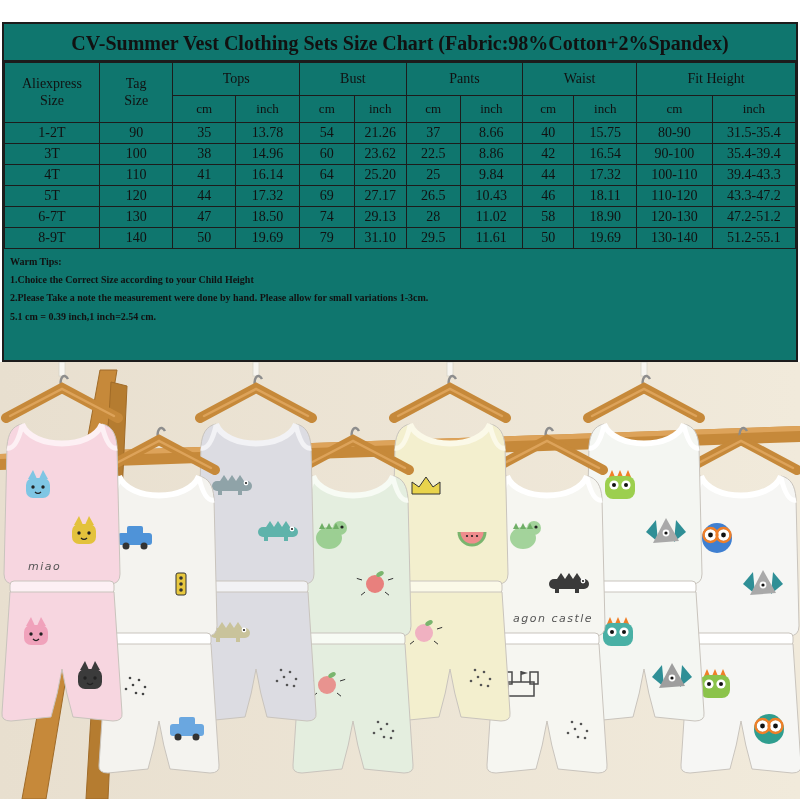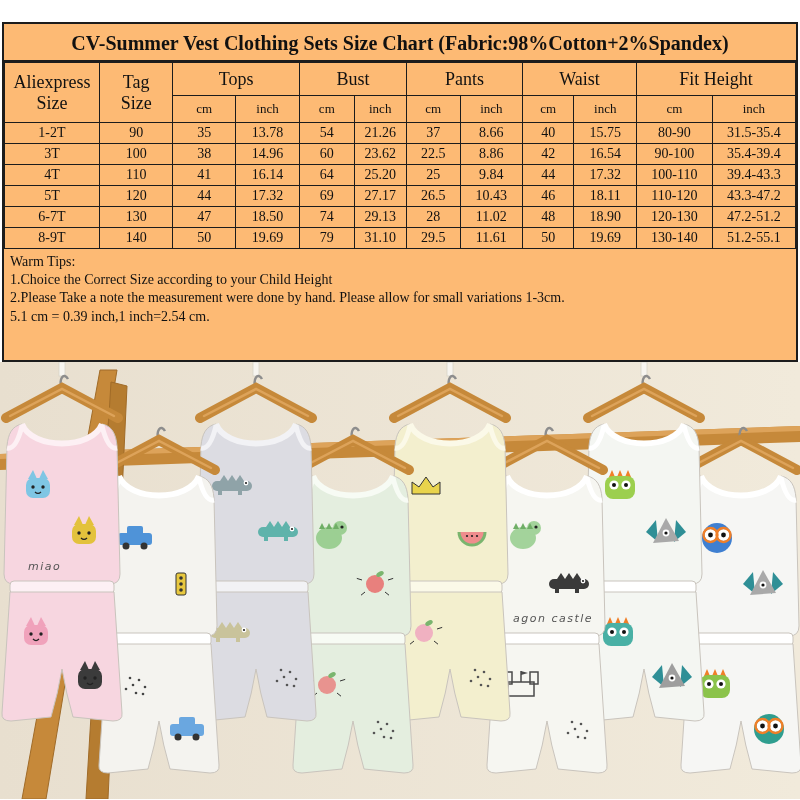--- a/index.html
+++ b/index.html
@@ -1,29 +1,29 @@
 <!DOCTYPE html>
 <html><head>
 <meta charset="utf-8">
 <style>
   * { box-sizing: border-box; margin: 0; padding: 0; }
   html,body { width:800px; height:800px; background:#ffffff; overflow:hidden;
               font-family:"Liberation Serif", serif; }
-  .frame { margin:22px 2px 0 2px; width:796px; border:2px solid #1c1c1c; background:#fdba74; }
+  .frame { margin:22px 2px 0 2px; width:796px; border:2px solid #1c1c1c; background:#0f766e; }
   .chart-title { height:38px; line-height:38px; text-align:center; font-weight:bold;
                  font-size:20px; color:#111; border-bottom:2px solid #1c1c1c; white-space:nowrap; }
   table.size-table { width:100%; border-collapse:collapse; table-layout:fixed; }
   table.size-table th, table.size-table td {
       border:1px solid #1c1c1c; text-align:center; vertical-align:middle;
       color:#111; overflow:hidden; white-space:nowrap; }
-  tr.group-row th { height:33px; font-size:18px; font-weight:normal; }
+  tr.group-row th { height:33px; font-size:14px; font-weight:normal; }
   tr.unit-row th  { height:27px; font-size:13px; font-weight:normal; }
   tbody td { height:21px; font-size:14px; }
   th.two-line { font-size:19px; font-weight:normal; line-height:1.15; }
-  .tips { height:111px; padding:4px 6px 0 6px; font-weight:normal; font-size:14px;
+  .tips { height:111px; padding:4px 6px 0 6px; font-weight:bold; font-size:10px;
           line-height:18.2px; color:#111; }
   .tips div { white-space:nowrap; }
   svg.photo { display:block; width:800px; height:437px; }
 </style>
 </head>
 <body>
 
 <div class="frame">
   <div class="chart-title">CV-Summer Vest Clothing Sets Size Chart (Fabric:98%Cotton+2%Spandex)</div>
 
@@ -130,21 +130,21 @@
       </tr>
       <tr>
         <td>6-7T</td>
         <td>130</td>
         <td>47</td>
         <td>18.50</td>
         <td>74</td>
         <td>29.13</td>
         <td>28</td>
         <td>11.02</td>
-        <td>48</td>
+        <td>58</td>
         <td>18.90</td>
         <td>120-130</td>
         <td>47.2-51.2</td>
       </tr>
       <tr>
         <td>8-9T</td>
         <td>140</td>
         <td>50</td>
         <td>19.69</td>
         <td>79</td>

